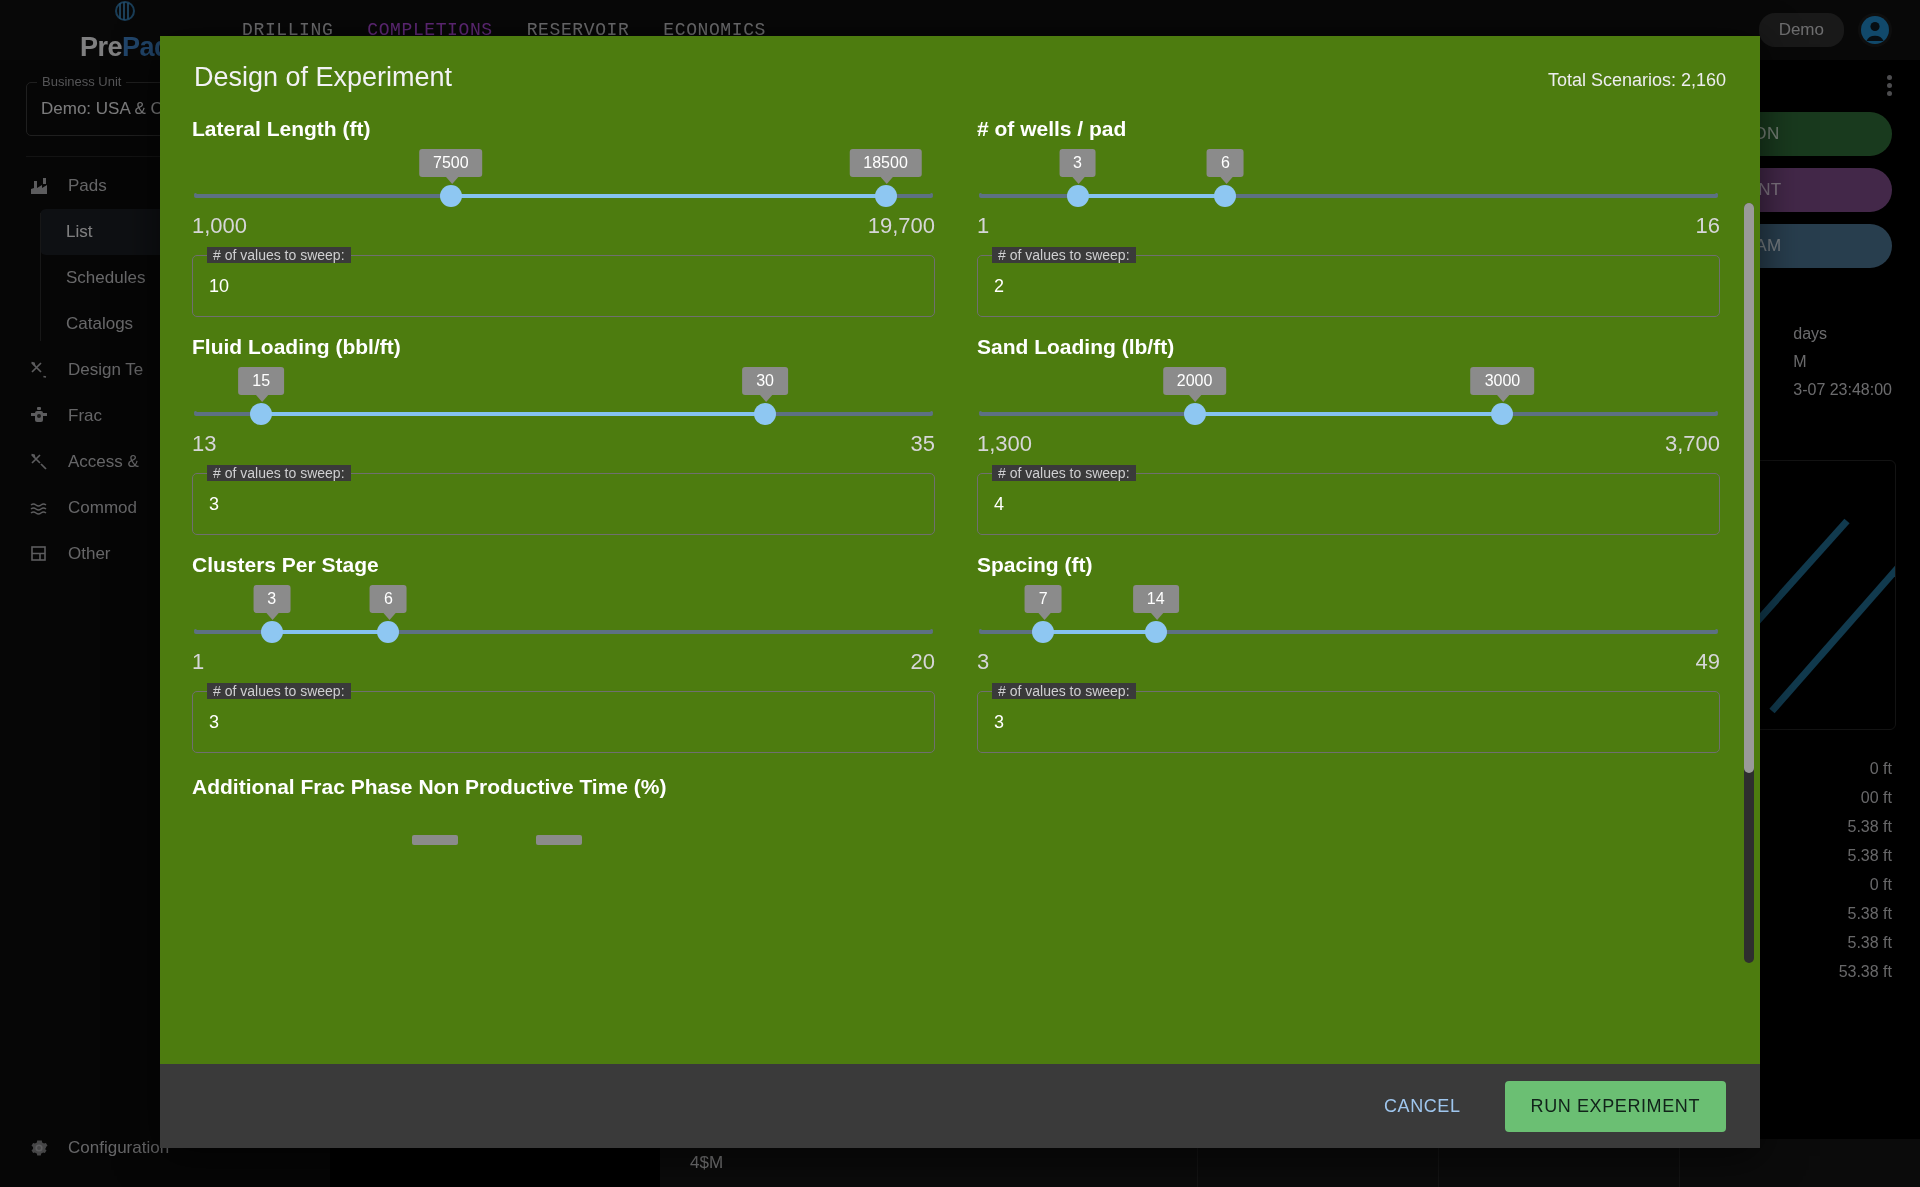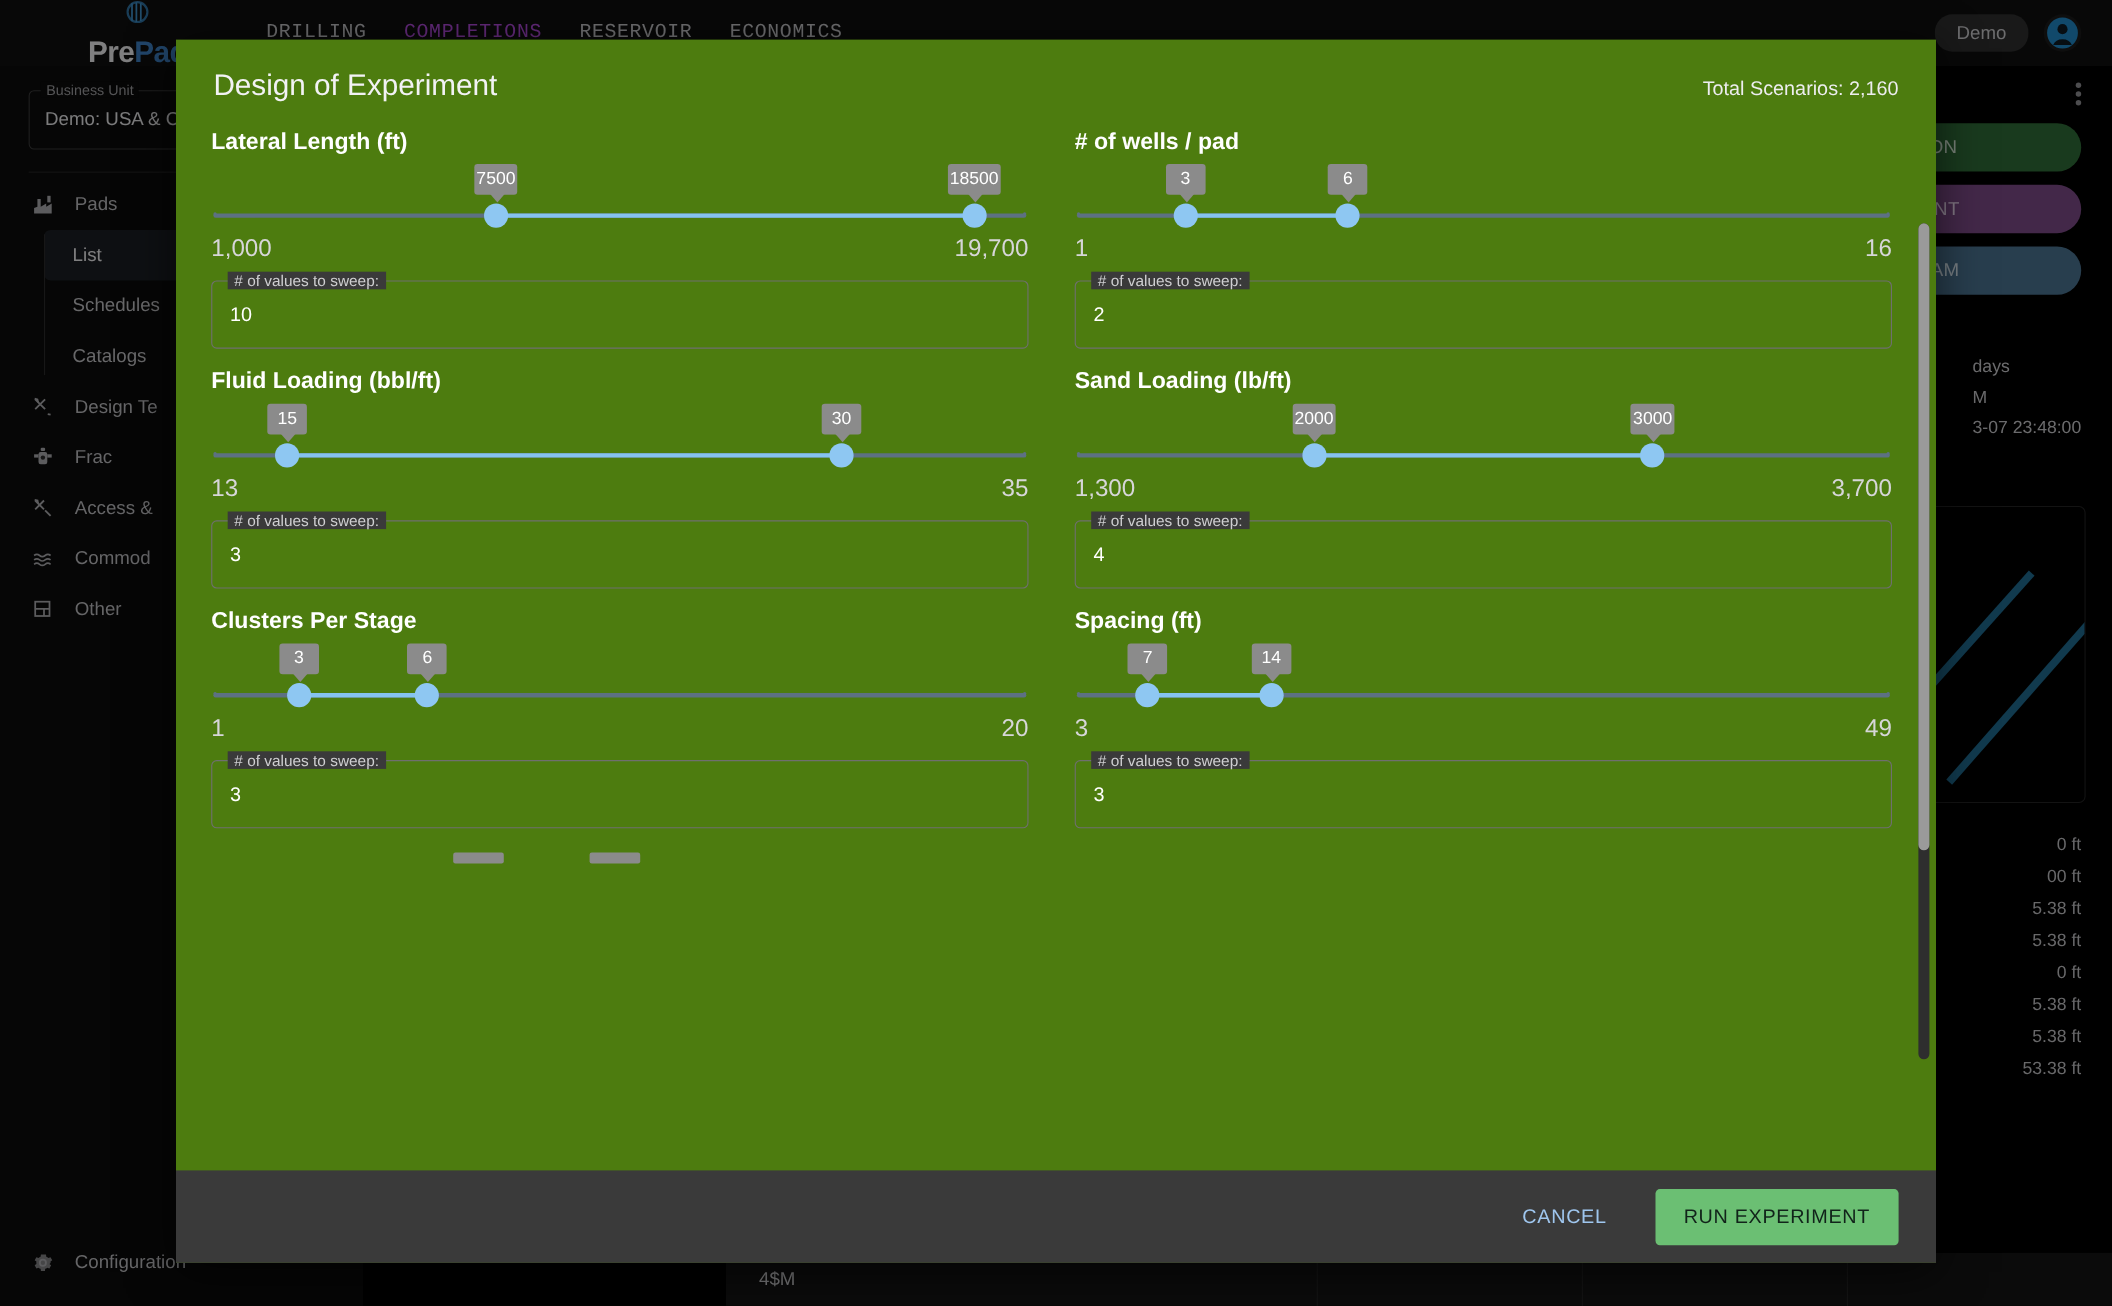--- a/index.html
+++ b/index.html
@@ -131,21 +131,21 @@
   .fill {
     position: absolute; top: 9px; height: 4px; background: #85c3f0; border-radius: 2px;
   }
   .knob {
     position: absolute; top: 0px; width: 22px; height: 22px; margin-left: -11px;
     border-radius: 50%; background: #8ec7f2; cursor: pointer;
   }
   .bubble {
     position: absolute; bottom: 30px; transform: translateX(-50%);
     background: #8b8b8b; color: #fff; font-size: 16px;
-    padding: 5px 2px; border-radius: 3px; min-width: 36px; text-align: center;
+    padding: 5px 14px; border-radius: 3px; min-width: 36px; 
     white-space: nowrap;
   }
   .bubble:after {
     content: ""; position: absolute; left: 50%; margin-left: -6px; bottom: -7px;
     border-left: 7px solid transparent; border-right: 7px solid transparent;
     border-top: 8px solid #8b8b8b;
   }
   .minmax { display: flex; justify-content: space-between; margin-top: 6px; }
   .minmax span { font-size: 22px; color: #d6d6d8; }
 
@@ -488,20 +488,21 @@
       <span>49</span>
     </div>
     <div class="sweep-field">
       <span class="sweep-legend"># of values to sweep:</span>
       <span class="sweep-value">3</span>
     </div>
           </div>
         </div>
 
       <div class="last-section">
+        <div class="last-title">Additional Frac Phase Non Productive Time (%)</div>
         <div class="stub-row">
           <div class="stub"></div>
           <div class="stub"></div>
         </div>
       </div>
 
       <div class="modal-scrollbar">
         <div class="modal-scroll-thumb"></div>
       </div>
     </div>

